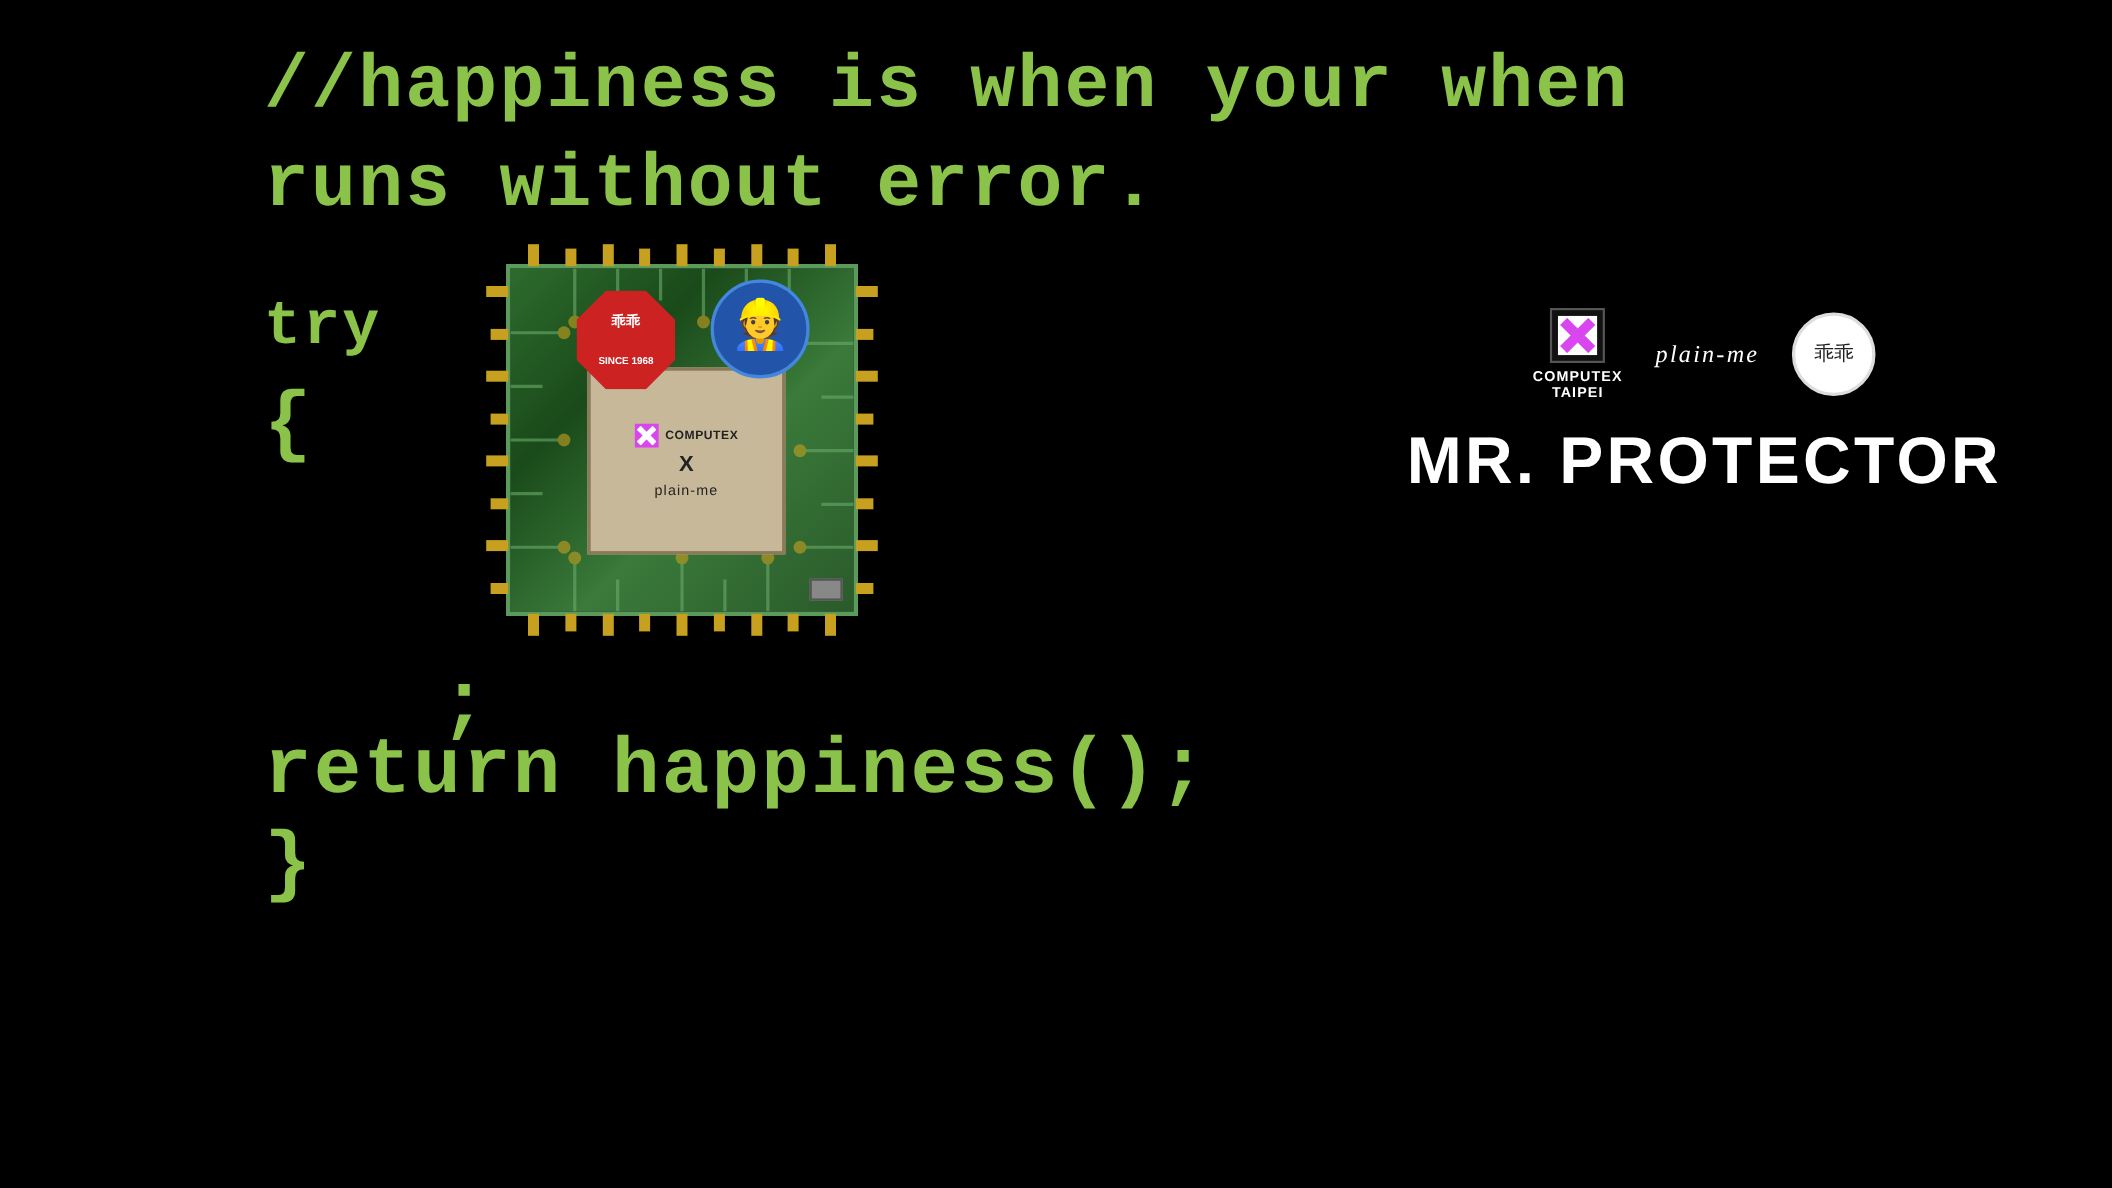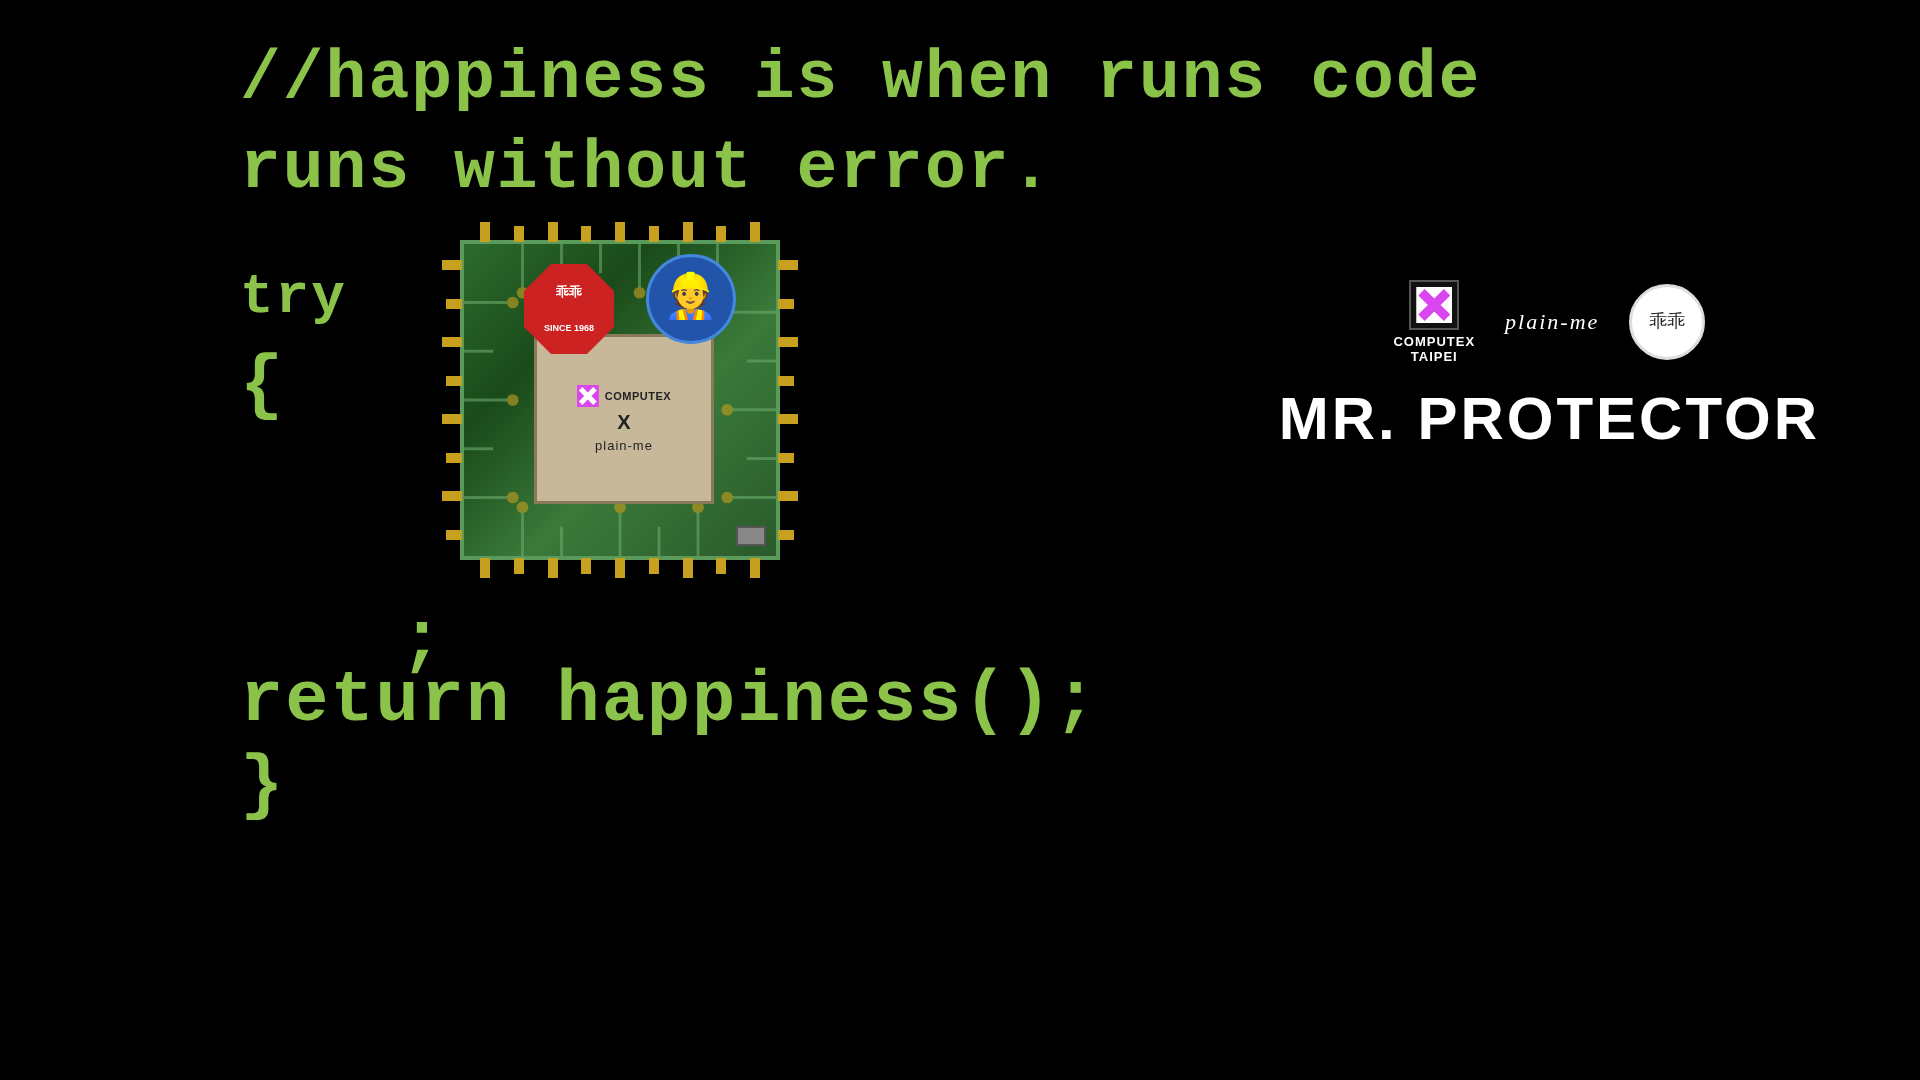--- a/index.html
+++ b/index.html
@@ -297,21 +297,21 @@
       height: 100%;
       opacity: 0.6;
     }
 
   </style>
 </head>
 <body>
 
 <div style="position:absolute;inset:0;background:#000;"></div>
 
-<div class="code-text" id="line1">//happiness is when runs code</div>
+<div class="code-text" id="line1">//happiness is when your when</div>
 <div class="code-text" id="line2">runs without error.</div>
 <div class="code-text" id="try-keyword">try</div>
 <div class="code-text" id="open-brace">{</div>
 <div class="code-text" id="semicolon">;</div>
 <div class="code-text" id="return-line">return happiness();</div>
 <div class="code-text" id="close-brace">}</div>
 
 <div class="chip-container">
 
   <div class="chip-pcb">

